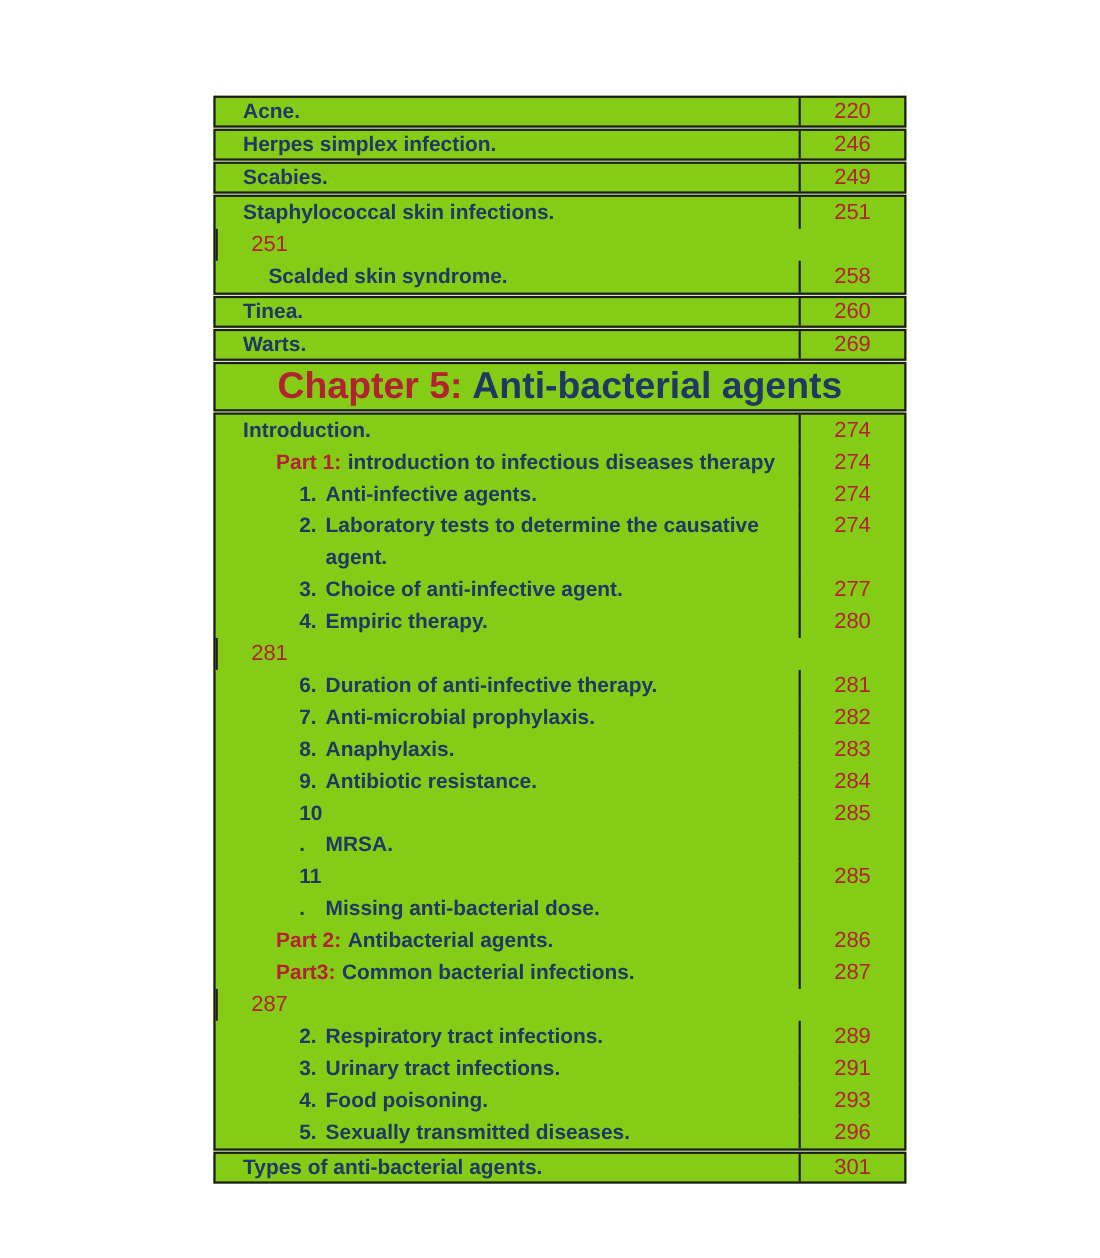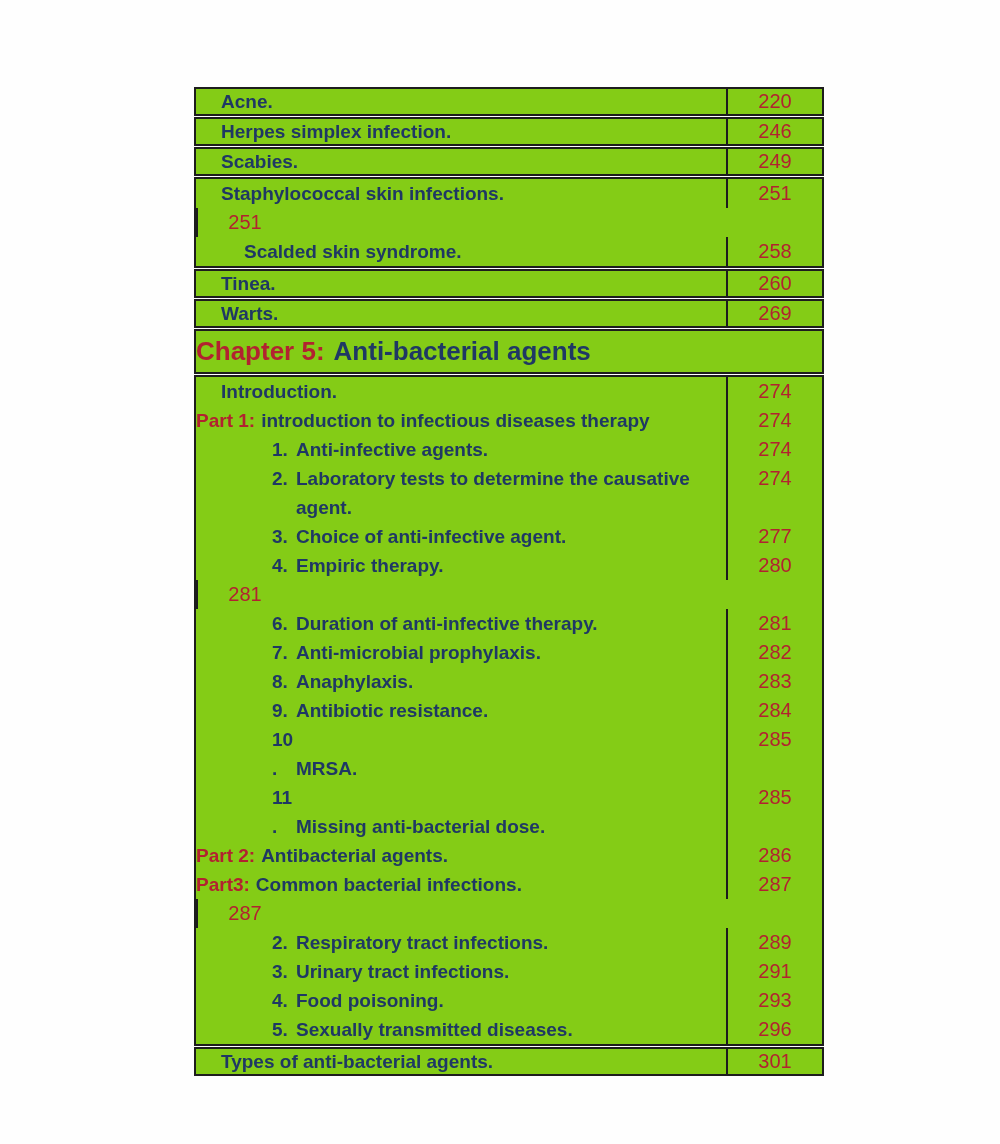--- a/index.html
+++ b/index.html
@@ -47,37 +47,38 @@
     text-align: center;
     font-weight: 400;
     font-size: 20px;
     color: var(--red);
   }
   .single .entry-text, .single .entry-page { line-height: 25px; }
   .multi  .entry-text, .multi  .entry-page { line-height: 29px; }
 
   .lvl-top  { padding-left: 25px; }
   .lvl-sub  { padding-left: 48px; }
-  .lvl-part { }
+  .lvl-part { padding-left: 55px; }
   .lvl-num  { padding-left: 100px; text-indent: -24px; }
 
   .num-prefix {
     display: inline-block;
     width: 24px;
     min-width: 24px;
     text-indent: 0;
     color: var(--blue);
   }
   .part-prefix {
     color: var(--red);
     margin-right: 6px;
   }
   .chapter-line {
+    text-align: center;
     line-height: 41px;
-    font-size: 26px;
+    font-size: 34px;
     font-weight: 700;
   }
   .ch-label { color: var(--red); margin-right: 9px; }
   .ch-title { color: var(--blue); }
 </style>
 </head>
 <body>
 
 <div class="toc-table" id="toc-table">
     <div class="row single">

